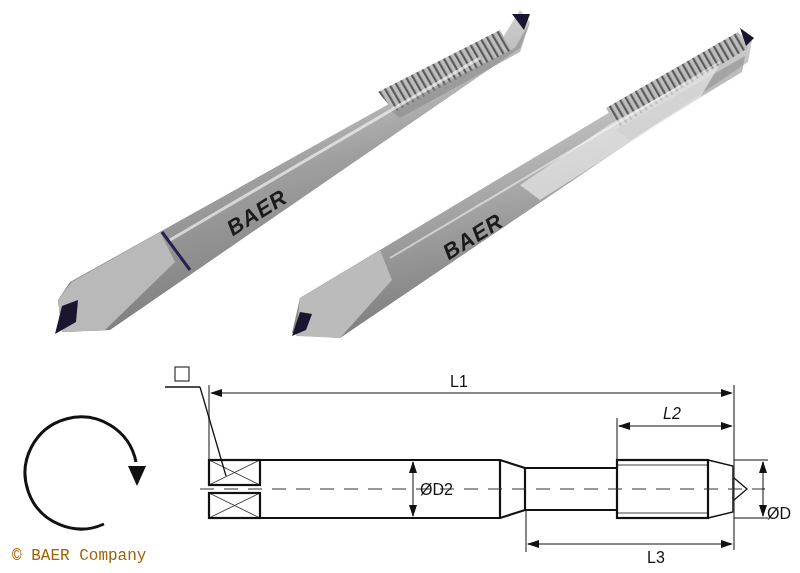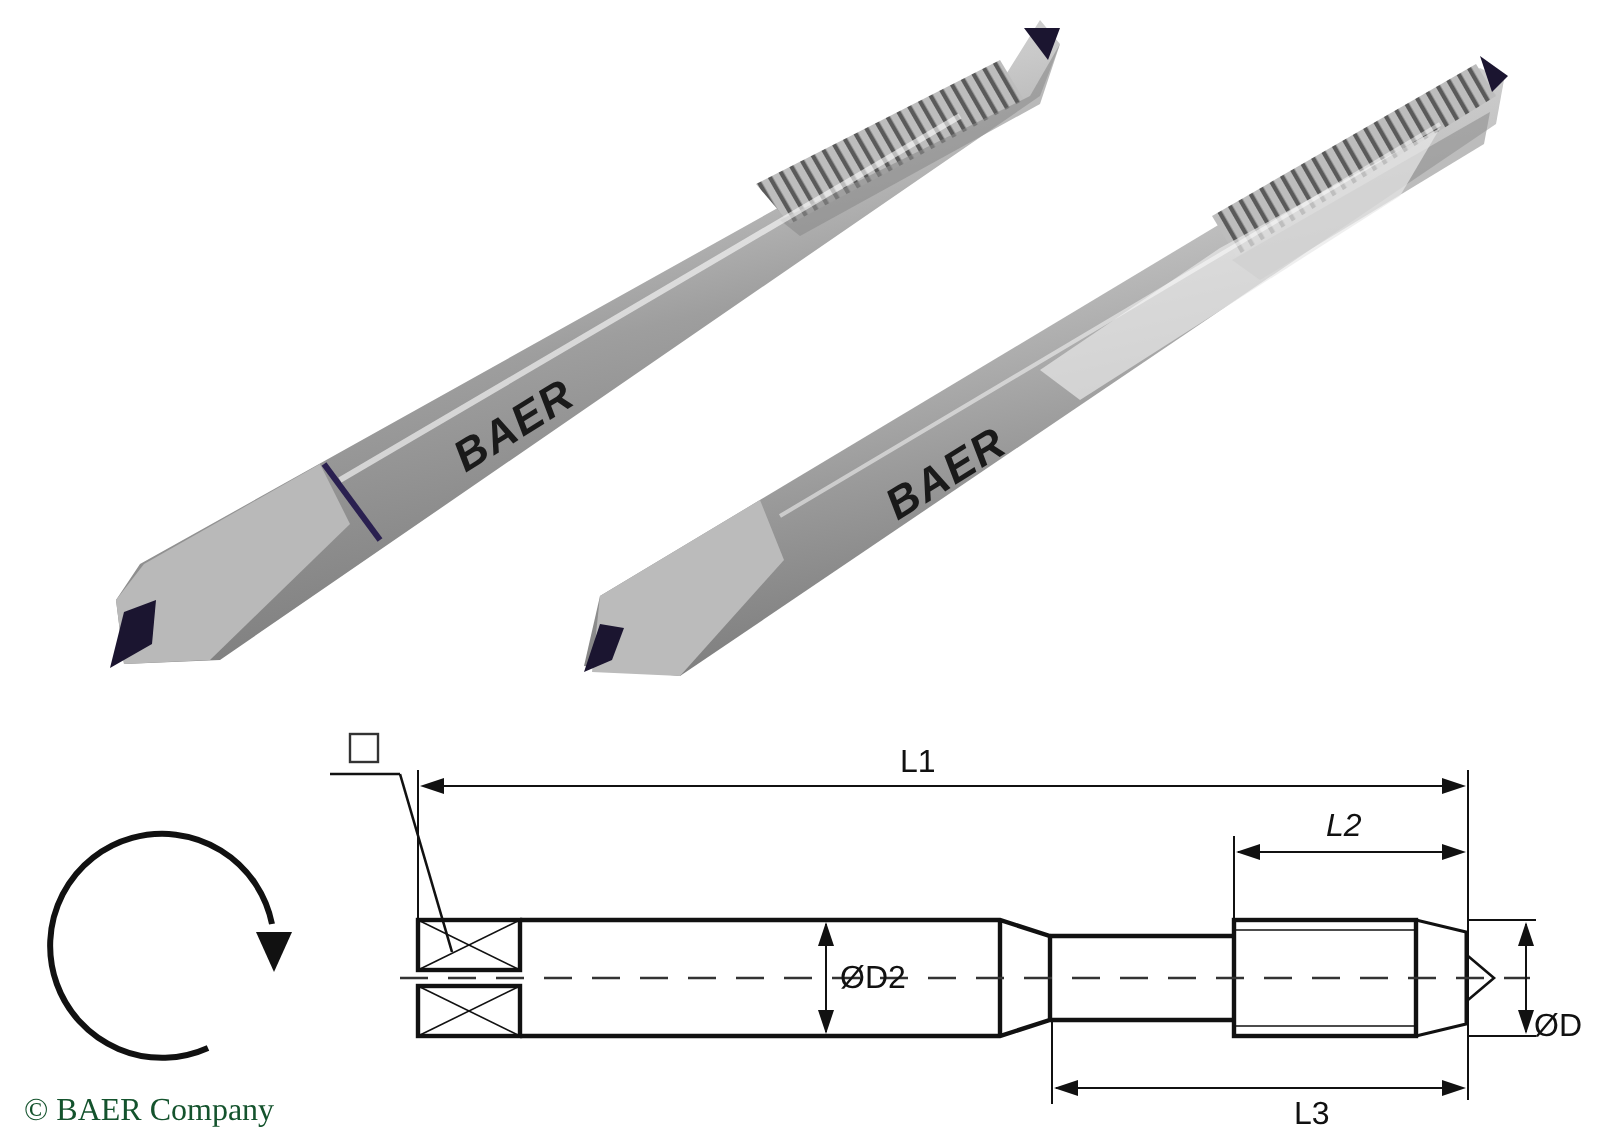--- a/index.html
+++ b/index.html
@@ -1,19 +1,19 @@
 <!DOCTYPE html>
 <html><head>
 <meta charset="utf-8">
 <style>
   html,body{margin:0;padding:0;background:#ffffff;}
   #root{position:relative;width:800px;height:573px;overflow:hidden;background:#ffffff;font-family:"Liberation Sans",sans-serif;}
   svg{position:absolute;left:0;top:0;}
   .lbl{position:absolute;font-family:"Liberation Sans",sans-serif;color:#111;font-size:16px;line-height:1;white-space:nowrap;}
-  .copy{position:absolute;left:12px;top:547px;font-size:16px;color:#14532d;font-family:Liberation Serif, serif;}
+  .copy{position:absolute;left:12px;top:547px;font-size:16px;color:#a16207;font-family:Liberation Mono, monospace;}
   .brand{position:absolute;font-family:"Liberation Sans",sans-serif;font-weight:bold;font-style:italic;color:#1a1a1a;font-size:22px;letter-spacing:1px;}
 </style>
 </head>
 <body>
 
 <div id="root">
 
   <svg width="800" height="360" viewBox="0 0 800 360">
     <defs>
       <linearGradient id="steelA" x1="0" y1="0" x2="0.35" y2="1">

